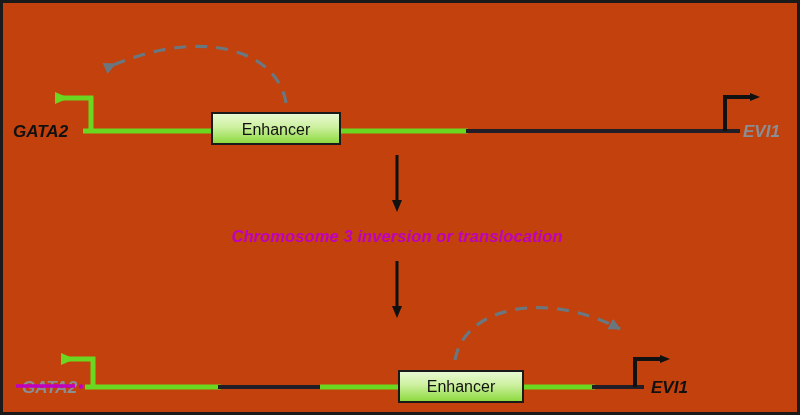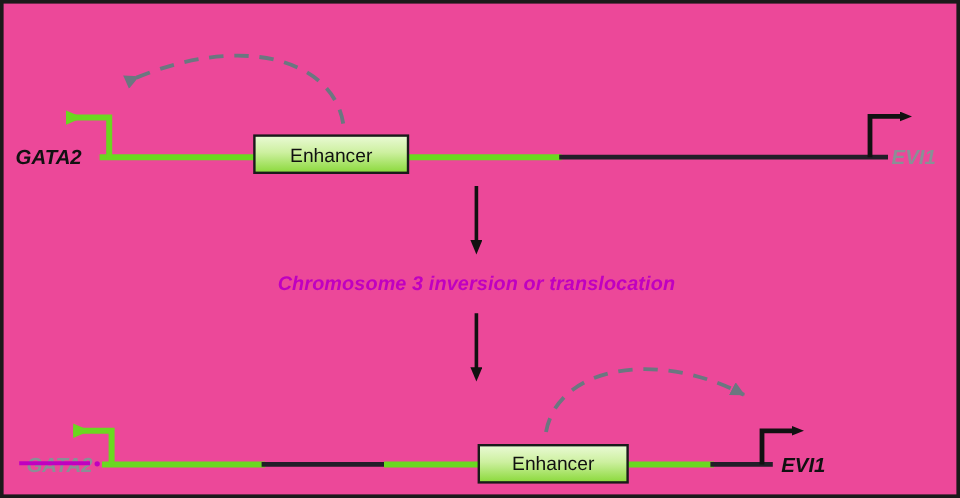--- a/index.html
+++ b/index.html
@@ -8,21 +8,21 @@
     padding: 0;
     background: #ffffff;
   }
   body {
     font-family: "Liberation Sans", sans-serif;
   }
   #canvas {
     position: relative;
     width: 800px;
     height: 415px;
-    background: #ec4899;
+    background: #c2410c;
     box-sizing: border-box;
     border: 3px solid #1a1a1a;
     overflow: hidden;
   }
   #diagram-svg {
     position: absolute;
     left: 0;
     top: 0;
     width: 794px;
     height: 409px;

